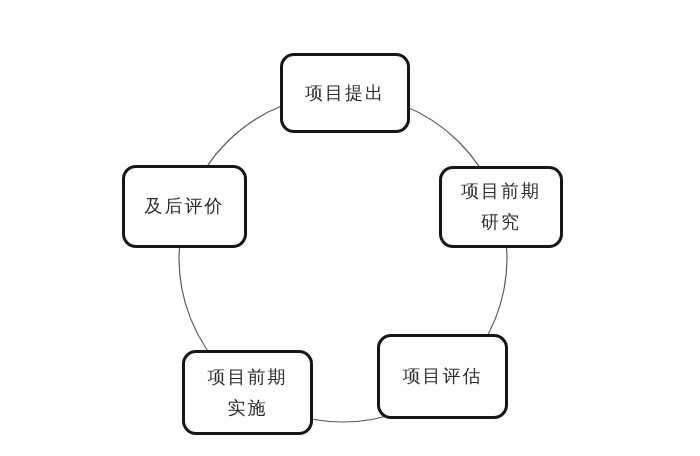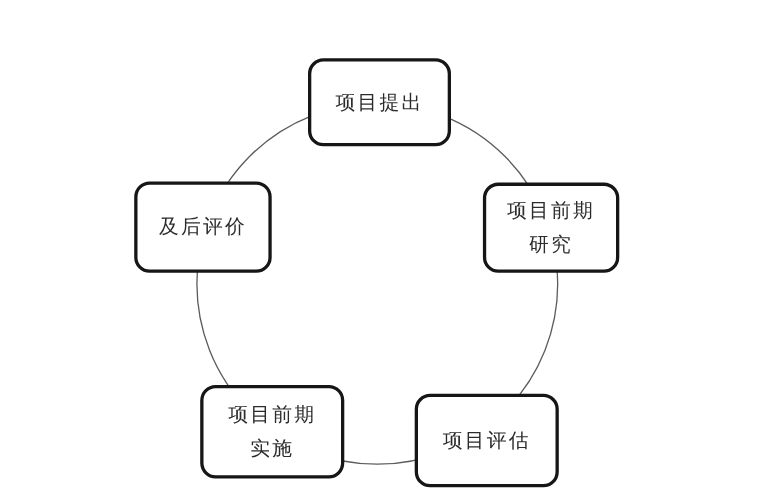--- a/index.html
+++ b/index.html
@@ -38,21 +38,21 @@
     line-height: 31px;
     letter-spacing: 2px;
     font-weight: 400;
   }
   .node span {
     display: block;
     white-space: nowrap;
   }
   .node-top          { left: 280px; top:  53px; width: 130px; height: 80px; }
   .node-right        { left: 439px; top: 166px; width: 124px; height: 82px; }
-  .node-bottom-right { left: 377px; top: 358px; width: 131px; height: 85px; }
+  .node-bottom-right { left: 377px; top: 334px; width: 131px; height: 85px; }
   .node-bottom-left  { left: 182px; top: 350px; width: 131px; height: 85px; }
   .node-left         { left: 122px; top: 165px; width: 125px; height: 83px; }
 </style>
 </head>
 <body>
 
 <div class="canvas">
 
   <svg class="cycle-svg" viewBox="0 0 700 456" xmlns="http://www.w3.org/2000/svg">
     <circle fill="none" stroke="#5c5c5c" cx="343" cy="258" r="164" stroke-width="1.2"></circle>

